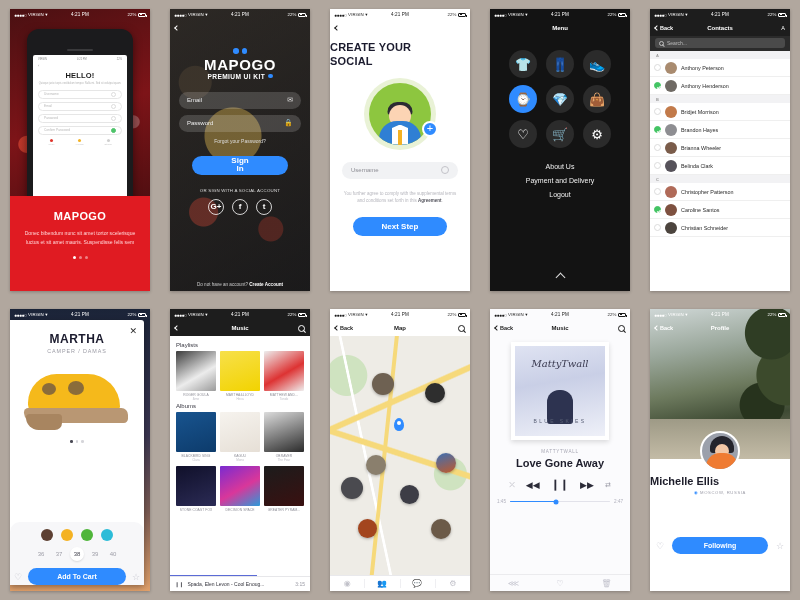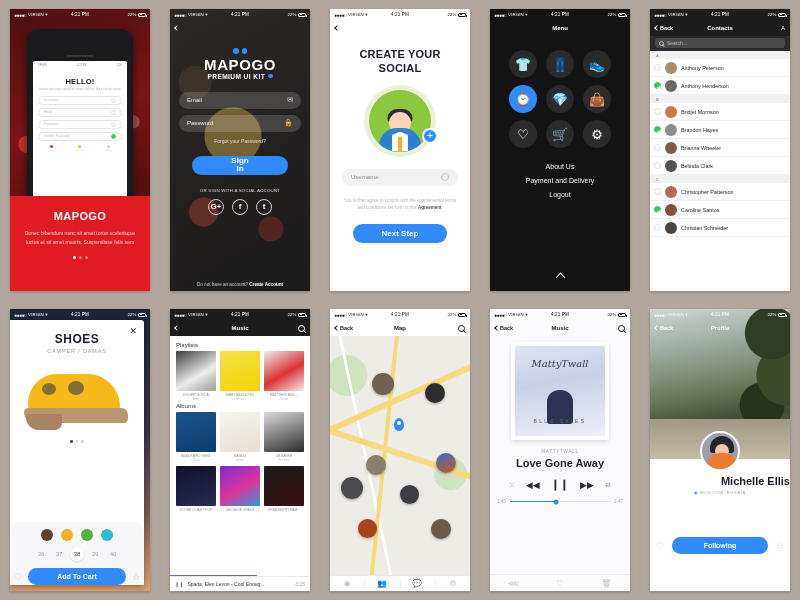--- a/index.html
+++ b/index.html
@@ -62,21 +62,21 @@
       radial-gradient(circle at 20% 18%, rgba(255,60,60,.75) 0 7px, transparent 8px),
       radial-gradient(circle at 78% 12%, rgba(220,40,40,.6) 0 9px, transparent 10px),
       radial-gradient(circle at 88% 40%, rgba(255,255,255,.25) 0 6px, transparent 7px),
       radial-gradient(circle at 12% 48%, rgba(255,90,60,.5) 0 8px, transparent 9px),
       radial-gradient(circle at 62% 30%, rgba(160,25,25,.8) 0 14px, transparent 15px),
       radial-gradient(circle at 30% 62%, rgba(255,120,90,.35) 0 10px, transparent 11px),
       linear-gradient(160deg,#4a1012 0%,#7d1418 40%,#2a0a0b 100%);
   }
   .mockup{
     position:absolute;left:17px;top:20px;width:106px;height:180px;
-    background:#1b1b1d;border-radius:12px;padding:26px 6px 5px;box-shadow:0 3px 8px rgba(0,0,0,.5);
+    background:#1b1b1d;border-radius:12px;padding:20px 6px 5px;box-shadow:0 3px 8px rgba(0,0,0,.5);
   }
   .mock-notch{width:26px;height:2px;background:#3a3a3c;border-radius:2px;margin:0 auto 4px;}
   .mock-screen{background:#fff;border-radius:2px;height:160px;padding:3px 5px;overflow:hidden;}
   .mock-sb{display:flex;justify-content:space-between;font-size:2.6px;color:#888;margin-bottom:2px;}
   .mock-back{font-size:4px;color:#999;}
   .mock-h{text-align:center;font-size:7.5px;font-weight:bold;color:#1b1b1b;margin:3px 0 2px;letter-spacing:.2px;}
   .mock-p{text-align:center;font-size:2.6px;color:#b4b4b4;line-height:1.5;margin-bottom:4px;}
   .mock-f{height:9px;border:.5px solid #e6e6e6;border-radius:5px;margin-bottom:3px;display:flex;align-items:center;padding:0 5px;font-size:3.2px;color:#b8b8b8;}
   .mock-f span.ic{margin-left:auto;width:5px;height:5px;border-radius:50%;border:.5px solid #ddd;}
   .mock-f.ok span.ic{background:#4ec36a;border-color:#4ec36a;}
@@ -116,21 +116,21 @@
   .s2-btn{margin:12px 22px 0;height:19px;border-radius:10px;background:#2f8bff;color:#fff;
     display:flex;align-items:center;justify-content:center;font-size:8px;font-weight:bold;line-height:1;text-align:center;flex-direction:column;}
   .s2-or{text-align:center;font-size:4.4px;color:#ddd;margin-top:13px;letter-spacing:.2px;}
   .s2-soc{display:flex;gap:8px;justify-content:center;margin-top:6px;}
   .s2-soc i{width:16px;height:16px;border-radius:50%;border:1px solid rgba(255,255,255,.8);display:flex;align-items:center;justify-content:center;font-size:8px;font-style:normal;font-weight:bold;}
   .s2-foot{position:absolute;left:0;right:0;bottom:4px;text-align:center;font-size:4.6px;color:#ccc;}
   .s2-foot b{color:#fff;}
 
   
   .s3{background:#fff;height:100%;position:relative;}
-  .s3 h1{text-align:center;font-size:11px;font-weight:bold;color:#1b1b2e;line-height:1.25;margin-top:12px;letter-spacing:.2px;}
+  .s3 h1{text-align:left;font-size:11px;font-weight:bold;color:#1b1b2e;line-height:1.25;margin-top:5px;letter-spacing:.2px;}
   .s3-av{position:relative;width:72px;height:72px;margin:9px auto 0;}
   .s3-av .halo{position:absolute;inset:0;border-radius:50%;background:#e9f2d6;}
   .s3-av .ring{position:absolute;inset:5px;border-radius:50%;background:#8dc63f;overflow:hidden;}
   .s3-av .head{position:absolute;left:50%;top:22px;transform:translateX(-50%);width:22px;height:22px;border-radius:50%;background:#fcd4b4;}
   .s3-av .hair{position:absolute;left:50%;top:19px;transform:translateX(-50%);width:25px;height:13px;border-radius:12px 12px 4px 4px;background:#2b2b33;}
   .s3-av .body{position:absolute;left:50%;bottom:0;transform:translateX(-50%);width:42px;height:24px;border-radius:18px 18px 0 0;background:#2f7fd4;}
   .s3-av .shirt{position:absolute;left:50%;bottom:0;transform:translateX(-50%);width:16px;height:20px;background:#fff;clip-path:polygon(50% 0,100% 18%,100% 100%,0 100%,0 18%);}
   .s3-av .tie{position:absolute;left:50%;bottom:0;transform:translateX(-50%);width:4px;height:15px;background:#f4b223;}
   .s3-av .plus{position:absolute;right:-2px;bottom:13px;width:16px;height:16px;border-radius:50%;background:#2f8bff;color:#fff;display:flex;align-items:center;justify-content:center;font-size:11px;font-weight:300;line-height:1;border:2px solid #fff;}
   .s3-f{margin:12px 12px 0;height:17px;border-radius:9px;background:#f1f2f4;display:flex;align-items:center;padding:0 9px;font-size:6px;color:#8d8d94;}
@@ -251,21 +251,21 @@
     background:linear-gradient(170deg,#cfd7d6 0%,#9aa79b 28%,#6d7a5e 52%,#3e4a33 72%,#8a8372 100%);}
   .s10-hero .trees{position:absolute;right:0;top:0;width:62px;height:120px;
     background:radial-gradient(circle at 70% 20%,#2f3d24 0 26px,transparent 27px),
                radial-gradient(circle at 95% 55%,#3c4a2c 0 30px,transparent 31px),
                radial-gradient(circle at 55% 80%,#27331d 0 22px,transparent 23px);}
   .s10-hero .water{position:absolute;left:0;right:0;bottom:0;height:40px;background:linear-gradient(180deg,#9e9a86,#c3bba6);}
   .s10-av{position:absolute;left:50%;transform:translateX(-50%);top:122px;width:40px;height:40px;border-radius:50%;border:2px solid #fff;background:#9ba0ab;overflow:hidden;}
   .s10-av .hair{position:absolute;left:8px;top:3px;width:24px;height:17px;border-radius:12px 12px 3px 3px;background:#24242c;}
   .s10-av .face{position:absolute;left:13px;top:11px;width:14px;height:14px;border-radius:50%;background:#f3c7a6;}
   .s10-av .jacket{position:absolute;left:4px;bottom:0;width:32px;height:16px;border-radius:14px 14px 0 0;background:#ef7b32;}
-  .s10-name{position:absolute;left:0;right:0;top:166px;text-align:right;font-size:11px;font-weight:bold;color:#1d1d2a;}
+  .s10-name{position:absolute;left:0;right:0;top:166px;text-align:left;font-size:11px;font-weight:bold;color:#1d1d2a;}
   .s10-loc{position:absolute;left:0;right:0;top:181px;text-align:center;font-size:4.2px;color:#9d9da8;letter-spacing:.6px;}
   .s10-loc i{color:#2f8bff;font-style:normal;}
   .s10-stats{position:absolute;left:0;right:0;top:196px;display:flex;}
   .s10-stats div{flex:1;text-align:center;border-right:.5px solid #eeeef1;}
   .s10-stats div:last-child{border-right:none;}
   .s10-stats .v{font-size:8.5px;font-weight:bold;color:#23232e;}
   .s10-stats .l{font-size:3.6px;color:#b3b3bc;letter-spacing:.5px;margin-top:1px;}
   .s10-act{position:absolute;left:0;right:0;top:228px;display:flex;align-items:center;justify-content:center;gap:8px;padding:0 6px;}
   .s10-act .hrt,.s10-act .str{font-size:9px;color:#c7c7d0;}
   .s10-act .btn{flex:1;height:17px;border-radius:9px;background:#2f8bff;color:#fff;display:flex;align-items:center;justify-content:center;font-size:7px;font-weight:bold;}
@@ -589,21 +589,21 @@
           <span class="sb-time">4:21 PM</span>
           <span class="sb-r">
               <span>22%</span>
               <span class="batt">
                 <i></i>
               </span>
             </span>
         </div>
         <div class="s6-card">
           <div class="s6-x">✕</div>
-          <h2>SHOES</h2>
+          <h2>MARTHA</h2>
           <div class="sub">CAMPER / DAMAS</div>
           <div class="s6-shoe">
             <div class="upper"></div>
             <div class="sole"></div>
             <div class="wedge"></div>
           </div>
           <div class="s6-dots">
               <i class="on"></i>
               <i></i>
               <i></i>

